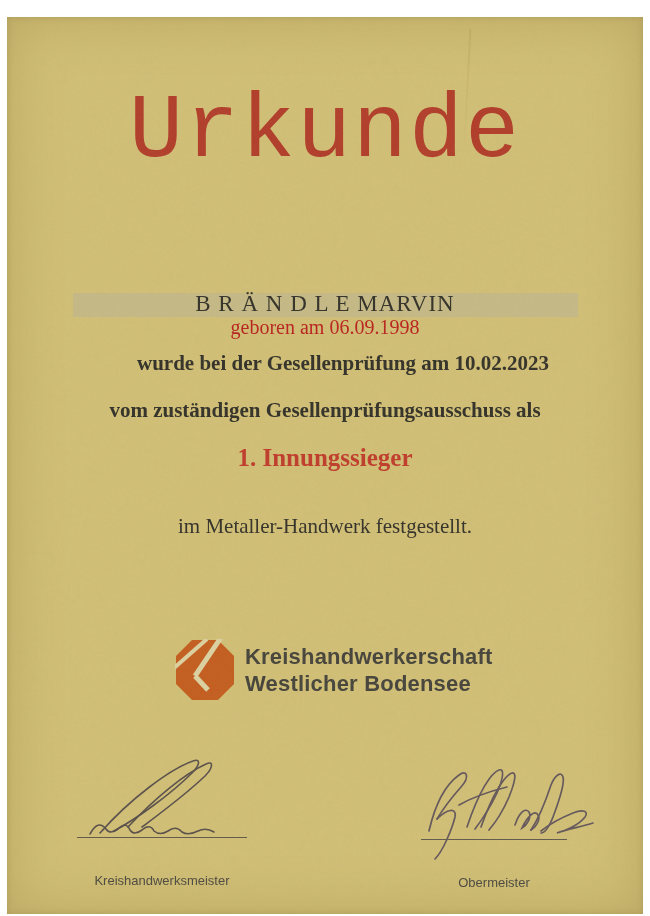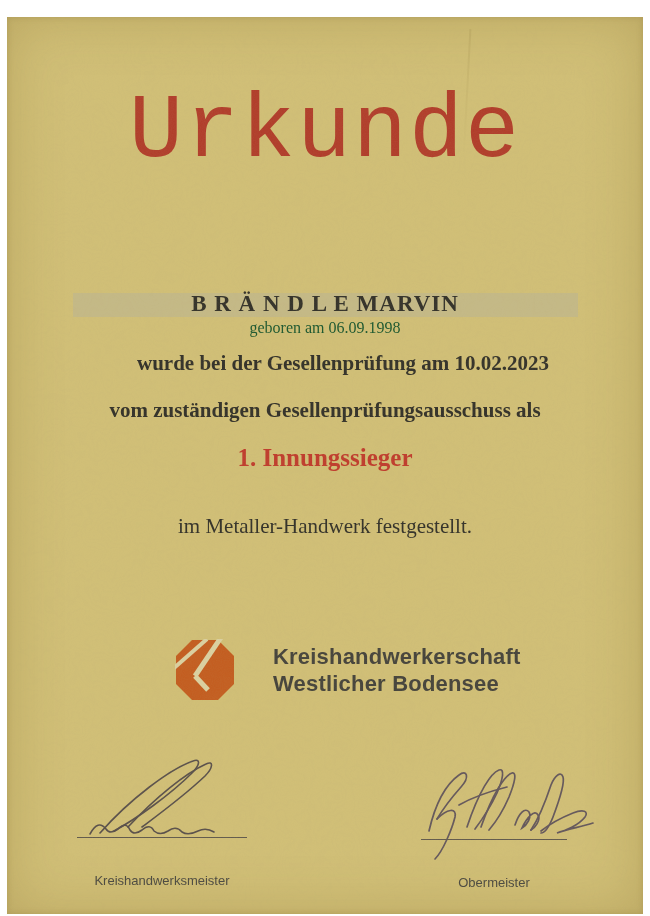--- a/index.html
+++ b/index.html
@@ -15,31 +15,31 @@
   .grain{position:absolute;left:0;top:0;width:100%;height:100%;pointer-events:none;}
   .row{position:absolute;left:0;right:0;text-align:center;color:#2d2c27;}
   .title{
     top:70px;font-family:"Liberation Mono", monospace;font-size:90px;line-height:1;
     font-weight:400;letter-spacing:2px;color:#b13828;
   }
   .name-band{
     position:absolute;left:66px;top:276px;width:505px;height:24px;
     background:rgba(186,180,152,.55);
   }
-  .name{top:274px;font-size:23px;font-weight:bold;letter-spacing:1px;line-height:26px;}
-  .birth{top:299px;font-size:16px;font-weight:400;line-height:23px;color:#14532d;}
+  .name{top:274px;font-size:23px;font-weight:normal;letter-spacing:1px;line-height:26px;}
+  .birth{top:299px;font-size:20px;font-weight:400;line-height:23px;color:#b91c1c;}
   .l1{top:334px;font-size:21px;font-weight:bold;line-height:24px;padding-left:36px;}
   .l2{top:381px;font-size:21px;font-weight:bold;line-height:24px;}
   .award{top:427px;font-size:25px;font-weight:bold;line-height:28px;color:#c0372a;}
   .l3{top:497px;font-size:21px;font-weight:normal;line-height:24px;}
   .logo-icon{position:absolute;left:168px;top:622px;width:60px;height:62px;}
   .org{
     position:absolute;left:238px;top:626px;width:300px;
     font-family:"Liberation Sans", sans-serif;font-weight:bold;font-size:22px;
-    line-height:27px;color:#403f3a;letter-spacing:.2px;margin-left:28px;
+    line-height:27px;color:#403f3a;letter-spacing:.2px;
   }
   .sig-svg{position:absolute;pointer-events:none;}
   .sig-line{position:absolute;height:1px;background:#5d564b;}
   .sig-line-left{left:70px;top:820px;width:170px;}
   .sig-line-right{left:414px;top:822px;width:146px;}
   .sig-label{
     position:absolute;font-family:"Liberation Sans", sans-serif;font-size:13px;
     color:#47463f;text-align:center;line-height:15px;margin-top:32px;
   }
   .sig-label-left{left:70px;top:824px;width:170px;}

